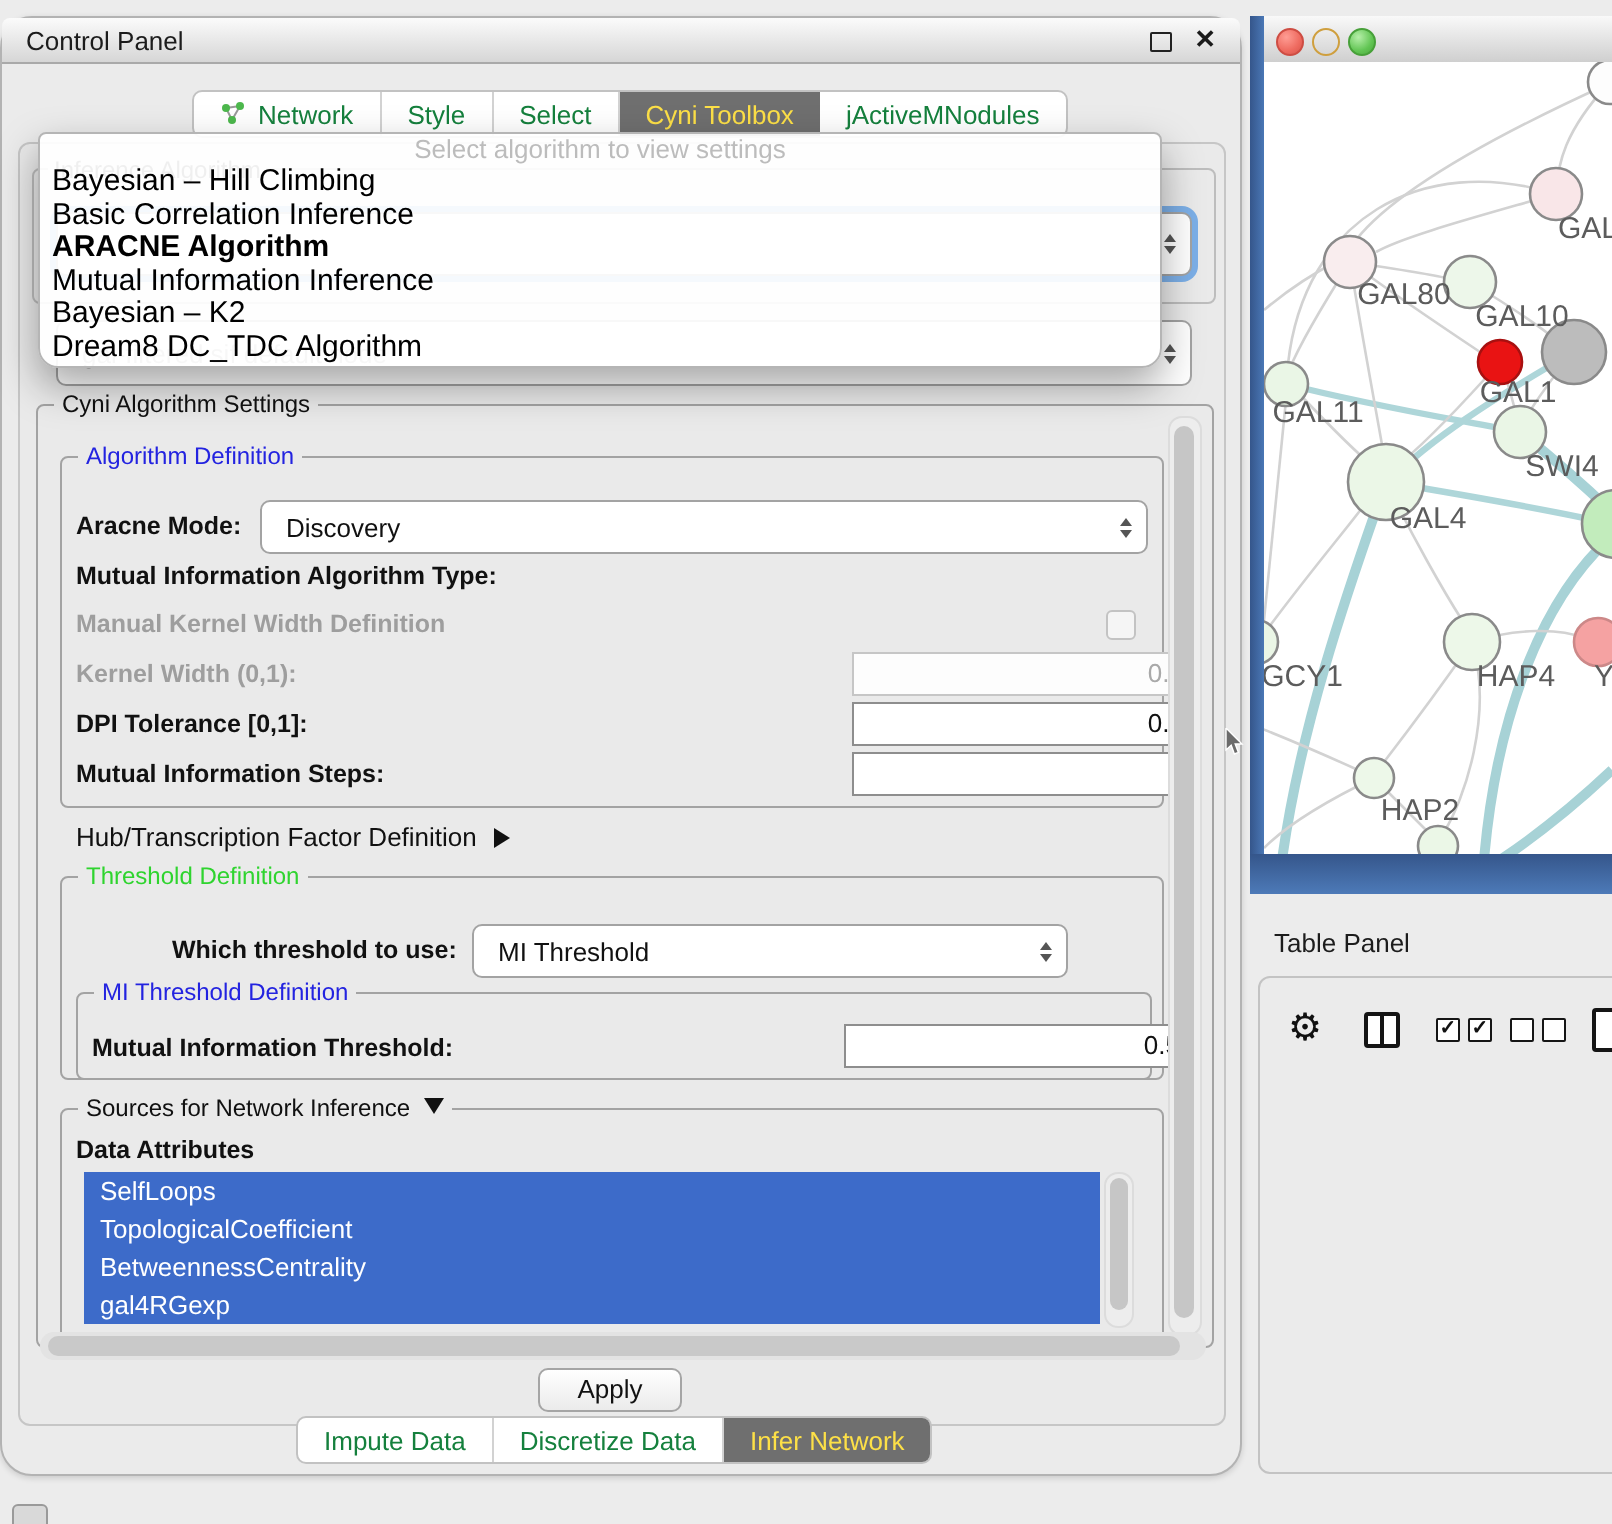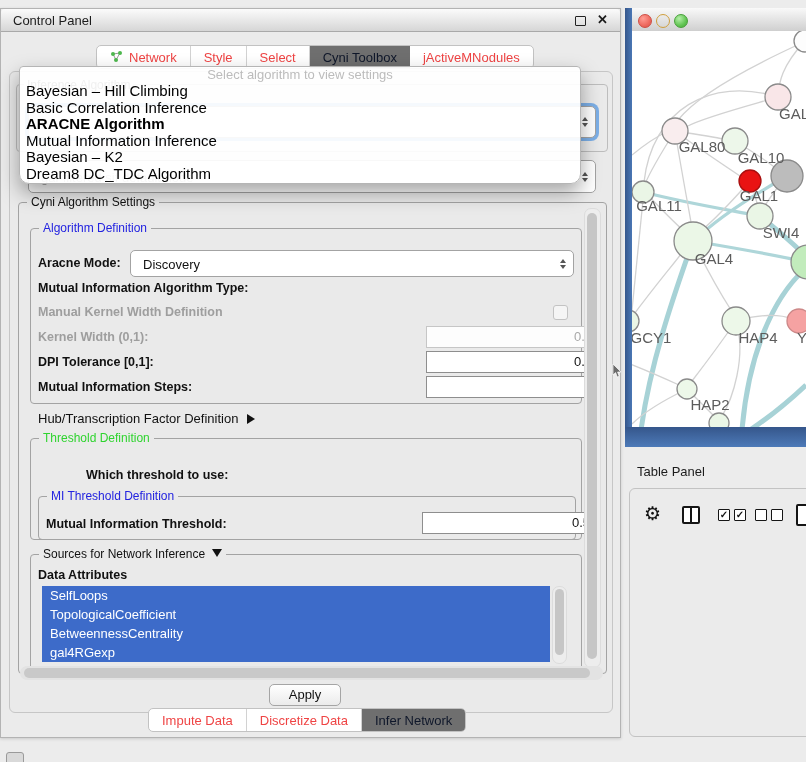--- a/index.html
+++ b/index.html
@@ -1,32 +1,32 @@
 <!DOCTYPE html>
 <html><head>
 <meta charset="utf-8">
 <style>
   html,body{margin:0;padding:0;}
   #screen{position:relative;width:806px;height:762px;overflow:hidden;background:#ececec;
           font-family:"Liberation Sans",sans-serif;color:#111;}
   
   .win{position:absolute;left:0;top:8px;width:619px;height:728px;background:#ebebeb;
-       border:1px solid #b3b3b3;border-radius:0;box-shadow:0 1px 3px rgba(0,0,0,.15);}
+       border:1px solid #b3b3b3;border-radius:16px;box-shadow:0 1px 3px rgba(0,0,0,.15);}
   .titlebar{position:absolute;left:0;top:0;width:100%;height:22px;
        background:linear-gradient(#fbfbfb,#d6d6d6);border-bottom:1px solid #a9a9a9;
        border-radius:4px 4px 0 0;}
   .titlebar .t{position:absolute;left:12px;top:4px;font-size:13px;color:#1c1c1c;}
   .flt{position:absolute;right:34px;top:7px;width:9px;height:8px;border:1.5px solid #222;border-radius:1px;}
   .xbtn{position:absolute;right:12px;top:3px;font-size:13px;font-weight:bold;color:#1a1a1a;}
   
   .tabbar{position:absolute;display:flex;background:#fff;border:1px solid #c2c2c2;border-radius:5px;
           height:22px;font-size:13px;overflow:hidden;}
-  .tab{display:flex;align-items:center;padding:0 13px;border-right:1px solid #d2d2d2;color:#ef4444;}
+  .tab{display:flex;align-items:center;padding:0 13px;border-right:1px solid #d2d2d2;color:#15803d;}
   .tab:last-child{border-right:none;}
-  .tab.sel{background:#6f6f6f;color:#0f172a;border-right:none;}
+  .tab.sel{background:#6f6f6f;color:#fde047;border-right:none;}
   .neticon{width:13px;height:12px;margin-right:6px;}
   
   .inner{position:absolute;left:8px;top:62px;width:602px;height:640px;background:#eaeaea;
          border:1px solid #c6c6c6;border-radius:6px;}
   
   .bgroup{position:absolute;border:1px solid #bdbdbd;border-radius:4px;}
   .bgtext{position:absolute;font-size:12px;color:#3a3a3a;background:#eaeaea;padding:0 3px;}
   .combo{position:absolute;background:#fff;border:1px solid #a3a3a3;border-radius:5px;font-size:13px;}
   .combo .tx{position:absolute;left:12px;top:50%;transform:translateY(-50%);white-space:nowrap;}
   .combo.focus{box-shadow:0 0 0 3px rgba(96,160,230,.8);}
@@ -177,20 +177,27 @@
       <div class="field" style="left:416px;top:304px;width:143px;height:20px;">6</div>
 
       <span class="lbl" style="left:28px;top:339px;font-size:13px;">
         <span>Hub/Transcription Factor Definition</span><span class="tri-r"></span>
       </span>
 
       <div class="group" style="left:20px;top:366px;width:550px;height:100px;">
         <span class="gtitle green">Threshold Definition</span>
       </div>
       <span class="lbl b" style="left:76px;top:396px;">Which threshold to use:</span>
+      <div class="combo" style="left:226px;top:390px;width:296px;height:25px;">
+        <span class="tx">MI Threshold</span>
+        <span class="step">
+            <i class="up"></i>
+            <i class="dn"></i>
+          </span>
+      </div>
       <div class="group" style="left:28px;top:424px;width:536px;height:42px;">
         <span class="gtitle blue">MI Threshold Definition</span>
       </div>
       <span class="lbl b" style="left:36px;top:445px;">Mutual Information Threshold:</span>
       <div class="field" style="left:412px;top:440px;width:145px;height:20px;">0.5</div>
 
       <div class="group" style="left:20px;top:482px;width:550px;height:122px;">
         <span class="gtitle">
           <span>Sources for Network Inference</span><span class="tri-d"></span>
         </span>

